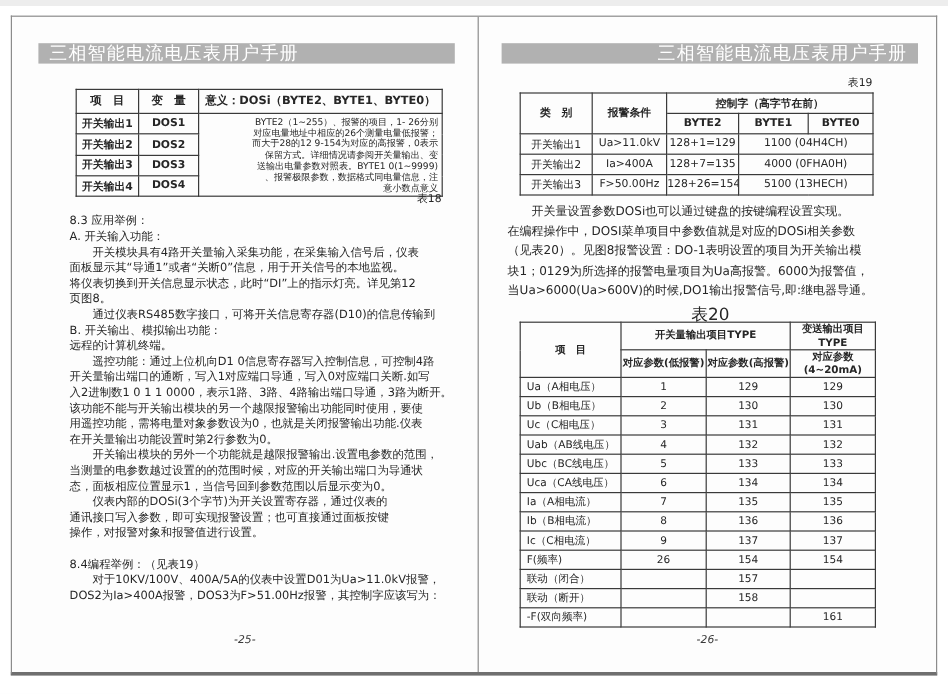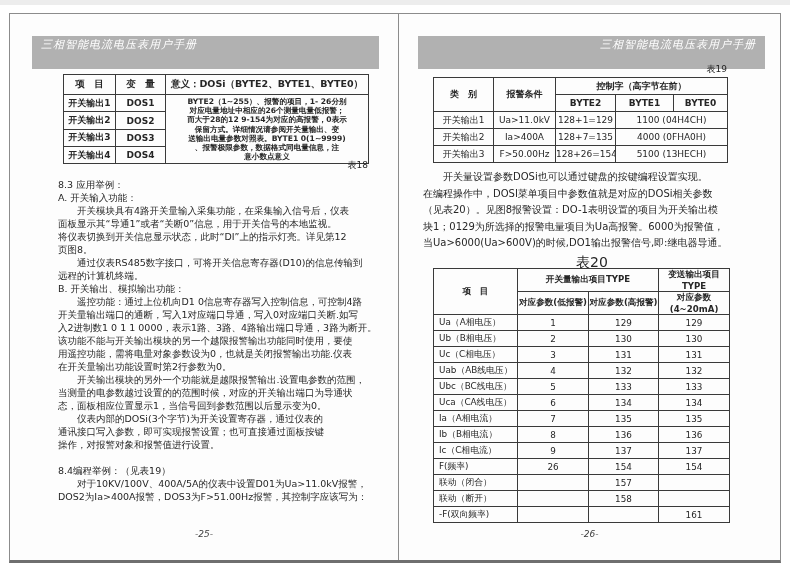--- a/index.html
+++ b/index.html
@@ -11,36 +11,36 @@
   .top-strip{position:absolute;left:0;top:0;width:790px;height:5px;background:#ededed;}
   .spread{
     position:absolute;left:9px;top:13px;width:770px;height:546px;
     border:1px solid #8c8c8c;border-bottom:3px solid #6f6f6f;
     background:#fdfdfd;display:flex;
   }
   .page{position:relative;height:100%;}
   .page-left{width:388px;border-right:1px solid #8c8c8c;}
   .page-right{flex:1;}
   .header-bar{
-    position:absolute;height:33px;background:#b1b1b1;color:#ffffff;
-    font-size:11px;line-height:17px;letter-spacing:1px;font-style:italic;
+    position:absolute;height:17px;background:#b1b1b1;color:#ffffff;
+    font-size:15px;line-height:17px;letter-spacing:1px;
   }
   .bar-left{left:22px;top:22px;width:347px;padding-left:9px;box-sizing:border-box;}
   .bar-right{left:19px;top:22px;width:347px;padding-right:9px;box-sizing:border-box;text-align:right;}
 
   table{border-collapse:collapse;position:absolute;table-layout:fixed;}
   th,td{border:1px solid #3a3a3a;text-align:center;vertical-align:middle;padding:0;overflow:hidden;}
   th{font-weight:bold;}
 
   
   .t18{left:53px;top:60px;width:305px;font-size:9px;}
   .t18 th{height:19px;font-size:9.5px;}
   .t18 td{height:15px;font-weight:bold;}
   .t18 td.meaning{
-    vertical-align:top;text-align:center;padding:2px 3px;font-weight:bold;
+    vertical-align:top;text-align:right;padding:2px 3px;font-weight:normal;
     font-size:7.6px;line-height:9.2px;margin-top:46px;
   }
   .t18-label{position:absolute;left:53px;top:145px;width:305px;text-align:right;font-size:9px;}
 
   
   .body-left{
     position:absolute;left:48px;top:164px;width:338px;
     font-size:9.5px;line-height:13px;white-space:nowrap;
   }
   .page-num{position:absolute;left:0;top:515px;width:100%;text-align:center;font-size:9px;color:#3a3a3a;font-style:italic;}
@@ -120,22 +120,22 @@
     <div class="t18-label">表18</div>
 
     <div class="body-left">
         <div>8.3 应用举例：</div>
         <div>A. 开关输入功能：</div>
         <div>　　开关模块具有4路开关量输入采集功能，在采集输入信号后，仪表</div>
         <div>面板显示其“导通1”或者“关断0”信息，用于开关信号的本地监视。</div>
         <div>将仪表切换到开关信息显示状态，此时“DI”上的指示灯亮。详见第12</div>
         <div>页图8。</div>
         <div>　　通过仪表RS485数字接口，可将开关信息寄存器(D10)的信息传输到</div>
+        <div>B. 开关输出、模拟输出功能：</div>
         <div>远程的计算机终端。</div>
-        <div>B. 开关输出、模拟输出功能：</div>
         <div>　　遥控功能：通过上位机向D1 0信息寄存器写入控制信息，可控制4路</div>
         <div>开关量输出端口的通断，写入1对应端口导通，写入0对应端口关断.如写</div>
         <div>入2进制数1 0 1 1 0000，表示1路、3路、4路输出端口导通，3路为断开。</div>
         <div>该功能不能与开关输出模块的另一个越限报警输出功能同时使用，要使</div>
         <div>用遥控功能，需将电量对象参数设为0，也就是关闭报警输出功能.仪表</div>
         <div>在开关量输出功能设置时第2行参数为0。</div>
         <div>　　开关输出模块的另外一个功能就是越限报警输出.设置电参数的范围，</div>
         <div>当测量的电参数越过设置的的范围时候，对应的开关输出端口为导通状</div>
         <div>态，面板相应位置显示1，当信号回到参数范围以后显示变为0。</div>
         <div>　　仪表内部的DOSi(3个字节)为开关设置寄存器，通过仪表的</div>

